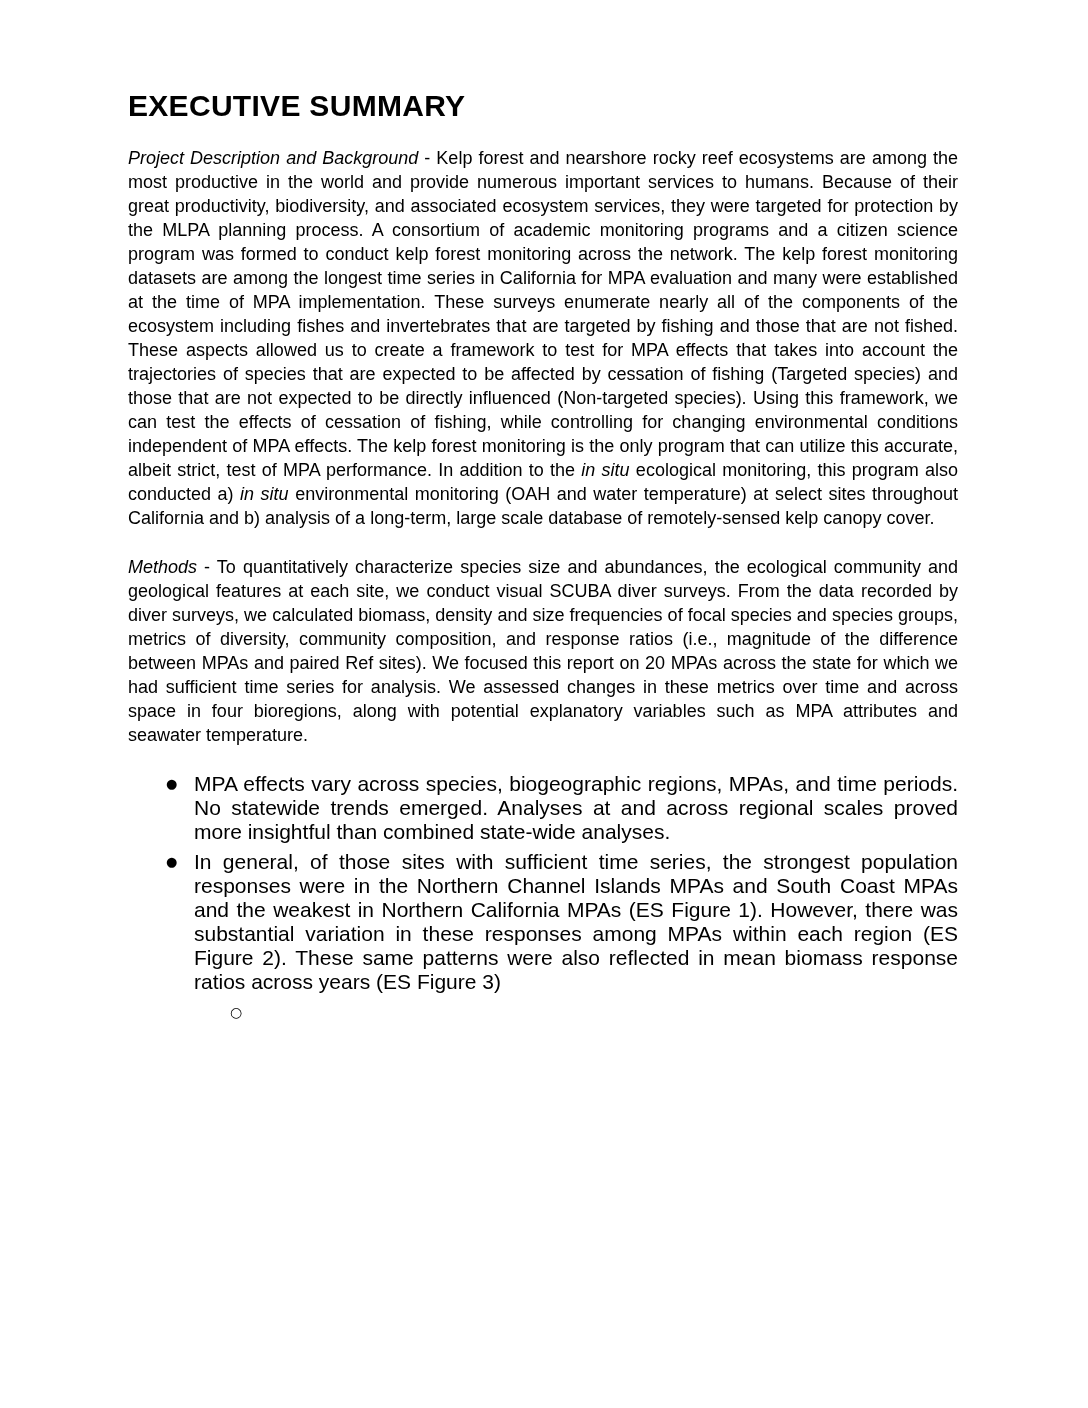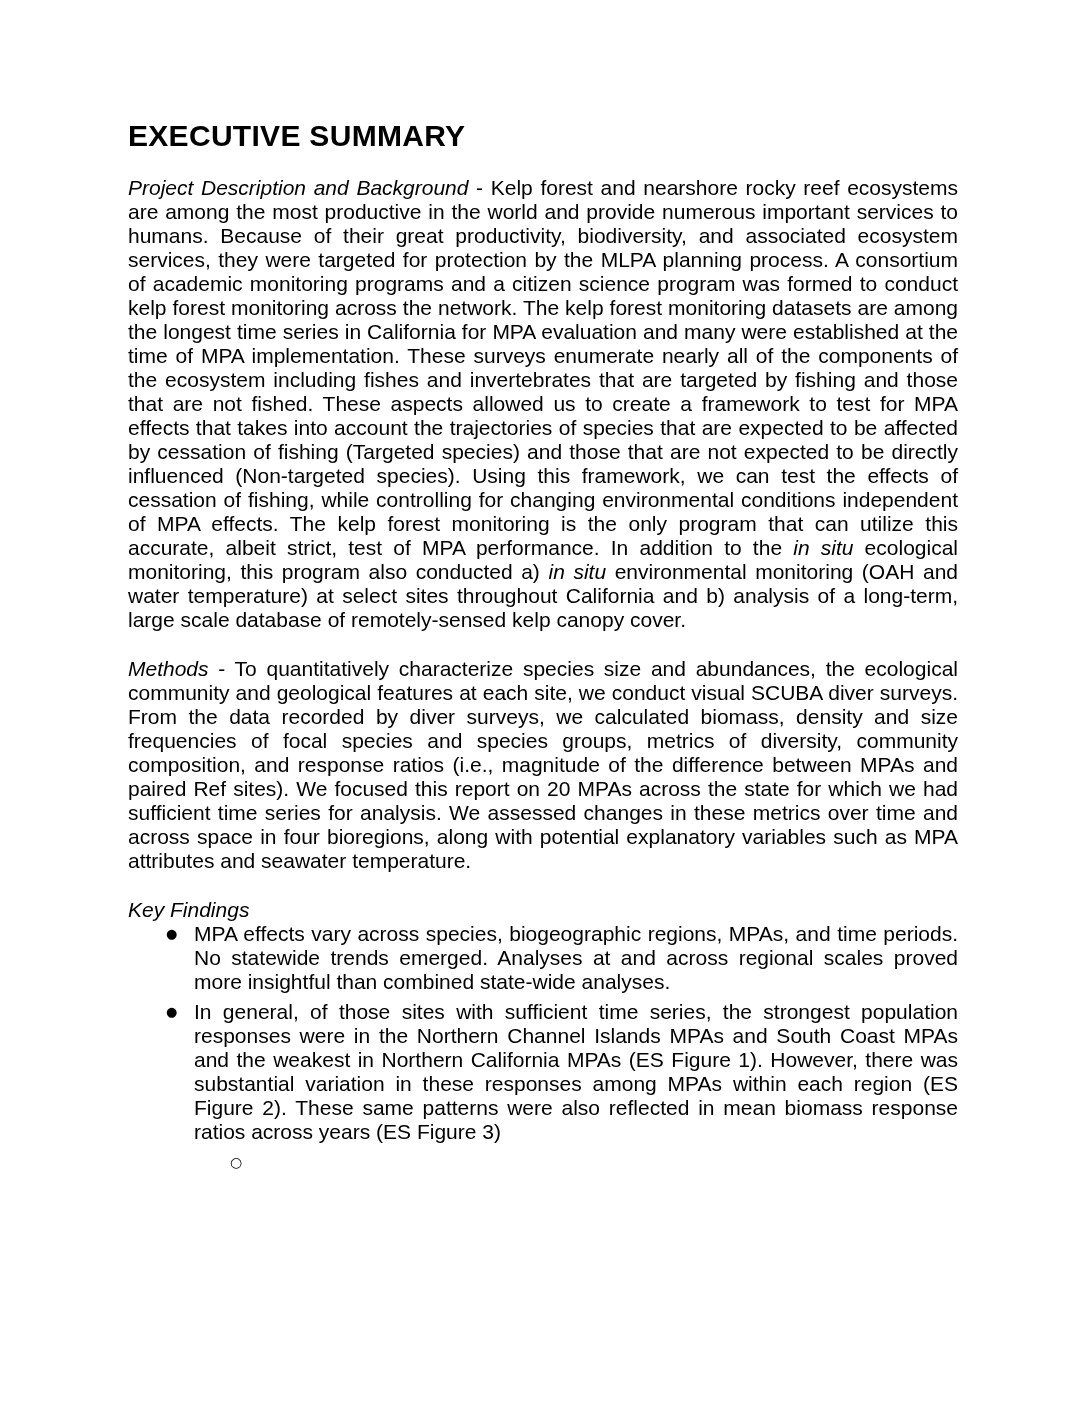--- a/index.html
+++ b/index.html
@@ -2,33 +2,33 @@
 <html><head>
 <meta charset="utf-8">
 <style>
   html, body { margin: 0; padding: 0; background: #ffffff; }
   .page {
     position: relative;
     width: 1088px;
     height: 1408px;
     background: #ffffff;
     box-sizing: border-box;
-    padding: 118px 130px 40px 128px;
+    padding: 88px 130px 40px 128px;
     font-family: "Liberation Sans", sans-serif;
     color: #000000;
   }
   .doc-title {
     font-size: 30px;
     font-weight: 700;
     line-height: 36px;
     letter-spacing: 0.3px;
     margin: 0 0 22px 0;
   }
   p.body-text {
-    font-size: 21px;
+    font-size: 18px;
     line-height: 24px;
     text-align: justify;
     margin: 0 0 25px 0;
   }
   .italic { font-style: italic; }
   .kf-heading {
     font-size: 21px;
     line-height: 24px;
     font-style: italic;
     margin: 0;
@@ -62,21 +62,20 @@
 <body>
 
 <div class="page">
 
   <h1 class="doc-title">EXECUTIVE SUMMARY</h1>
 
   <p class="body-text"><span class="italic">Project Description and Background</span><span> - Kelp forest and nearshore rocky reef ecosystems are among the most productive in the world and provide numerous important services to humans. Because of their great productivity, biodiversity, and associated ecosystem services, they were targeted for protection by the MLPA planning process. A consortium of academic monitoring programs and a citizen science program was formed to conduct kelp forest monitoring across the network. The kelp forest monitoring datasets are among the longest time series in California for MPA evaluation and many were established at the time of MPA implementation. These surveys enumerate nearly all of the components of the ecosystem including fishes and invertebrates that are targeted by fishing and those that are not fished. These aspects allowed us to create a framework to test for MPA effects that takes into account the trajectories of species that are expected to be affected by cessation of fishing (Targeted species) and those that are not expected to be directly influenced (Non-targeted species). Using this framework, we can test the effects of cessation of fishing, while controlling for changing environmental conditions independent of MPA effects. The kelp forest monitoring is the only program that can utilize this accurate, albeit strict, test of MPA performance. In addition to the </span><span class="italic">in situ</span><span> ecological monitoring, this program also conducted a) </span><span class="italic">in situ</span><span> environmental monitoring (OAH and water temperature) at select sites throughout California and b) analysis of a long-term, large scale database of remotely-sensed kelp canopy cover.</span></p>
 
   <p class="body-text"><span class="italic">Methods</span><span> - To quantitatively characterize species size and abundances, the ecological community and geological features at each site, we conduct visual SCUBA diver surveys. From the data recorded by diver surveys, we calculated biomass, density and size frequencies of focal species and species groups, metrics of diversity, community composition, and response ratios (i.e., magnitude of the difference between MPAs and paired Ref sites). We focused this report on 20 MPAs across the state for which we had sufficient time series for analysis. We assessed changes in these metrics over time and across space in four bioregions, along with potential explanatory variables such as MPA attributes and seawater temperature.</span></p>
 
-  <p class="kf-heading">Key Findings</p>
 
   <div class="bullet-list">
 
     <div class="bullet-item">
       <span class="marker-col">●</span>
       <span class="bullet-text">MPA effects vary across species, biogeographic regions, MPAs, and time periods. No statewide trends emerged. Analyses at and across regional scales proved more insightful than combined state-wide analyses.</span>
     </div>
 
     <div class="bullet-item">
       <span class="marker-col">●</span>

